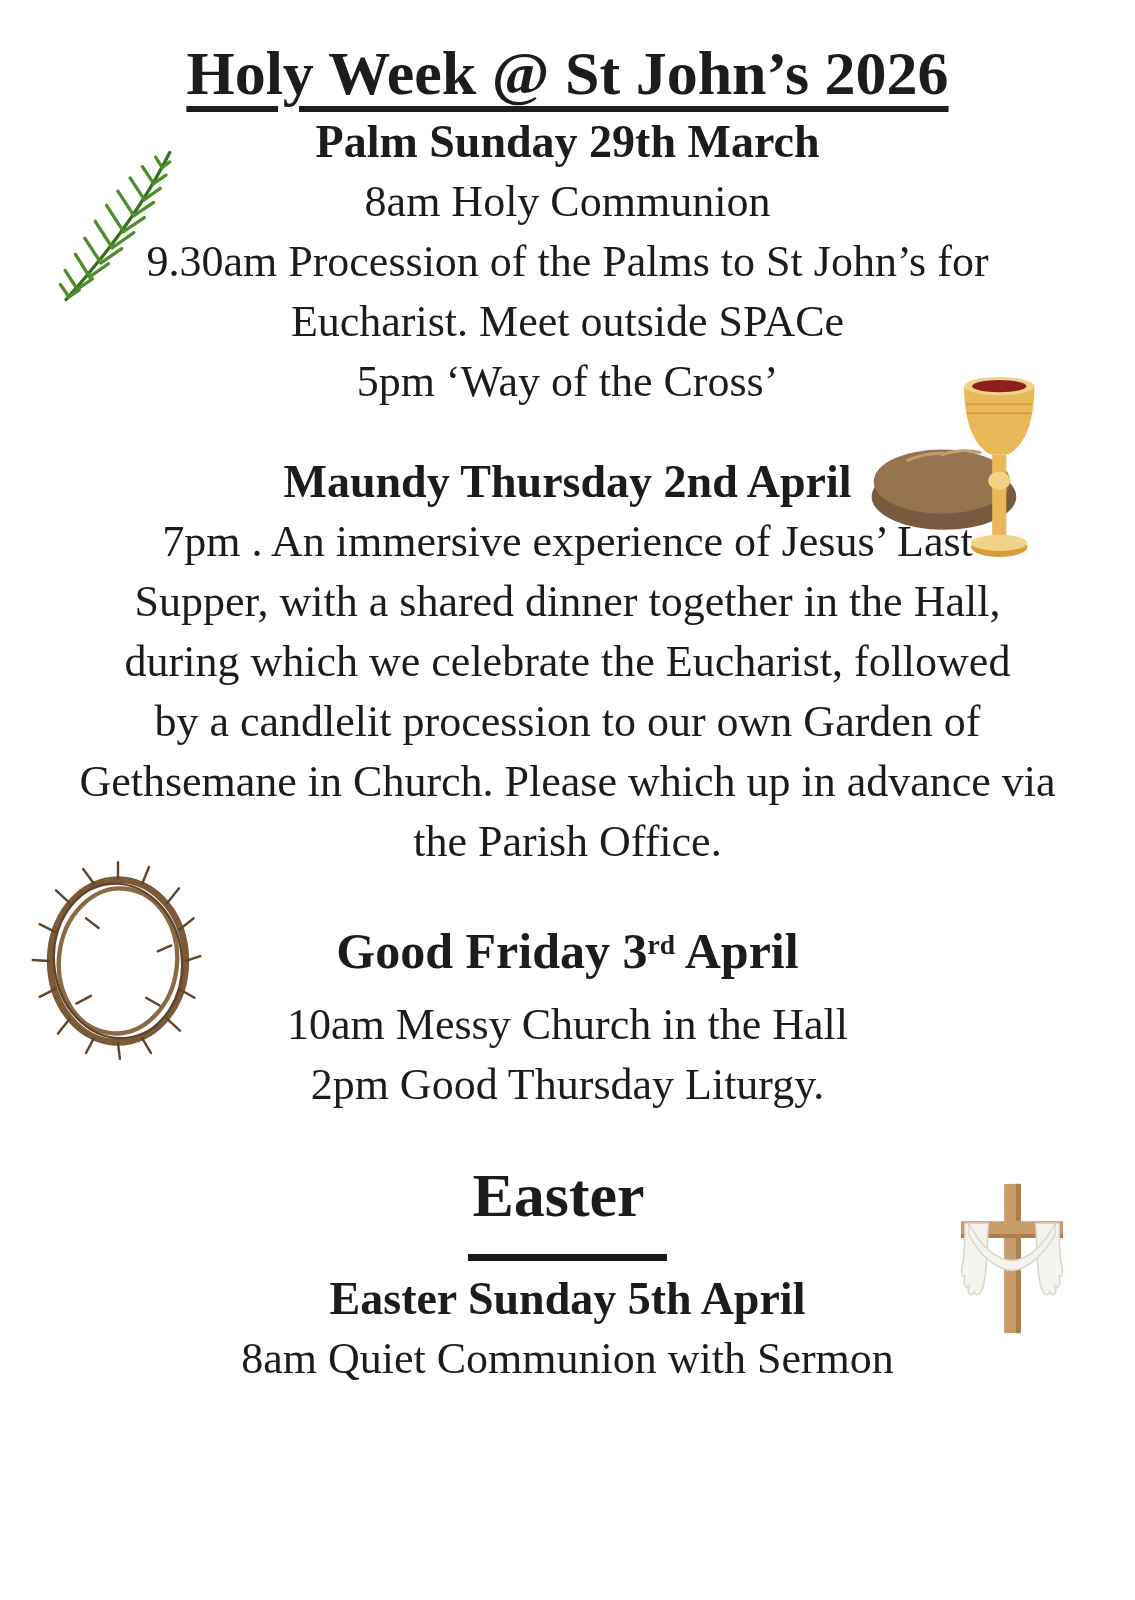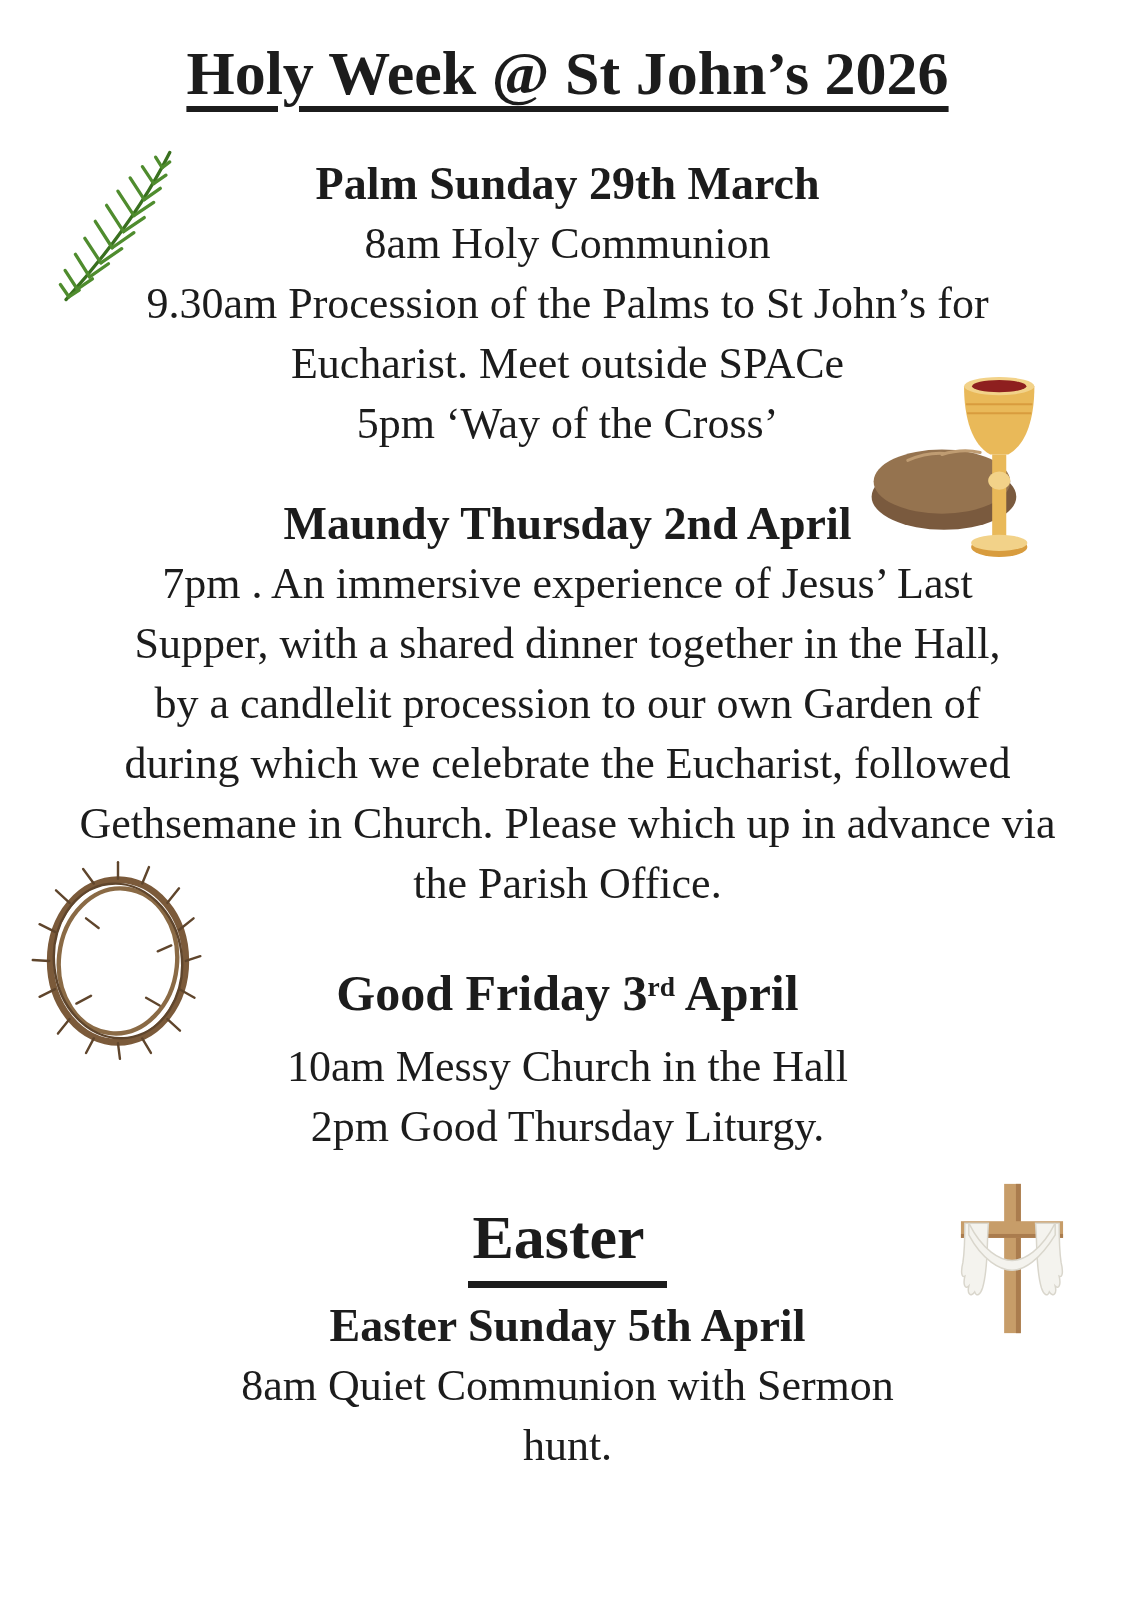--- a/index.html
+++ b/index.html
@@ -22,30 +22,30 @@
     border-radius:14px;
   }
   .title-text{
     text-decoration:underline;
     text-decoration-thickness:6px;
     text-underline-offset:12px;
   }
   .sec{text-align:center;}
   .sec-heading{font-size:46px;font-weight:bold;line-height:60px;}
   .line{font-size:44px;font-weight:normal;line-height:60px;}
-  .sec-palm{margin-top:42px;}
+  .sec-palm{}
   .sec-maundy{margin-top:40px;}
   .gf-heading{font-size:50px;font-weight:bold;line-height:72px;margin-top:43px;}
   .ord{font-size:0.55em;position:relative;top:-0.5em;}
   .sec-easter{margin-top:40px;}
   .easter-h{font-size:62px;font-weight:bold;line-height:80px;}
   .easter-underline{
     display:inline-block;
     border-bottom:7px solid currentColor;
-    padding:0 22px 4px 4px;
+    padding:0 22px 19px 4px;
   }
   .easter-sub{font-size:46px;font-weight:bold;line-height:60px;margin-top:8px;}
   
   .icon{position:absolute;}
   .icon svg{display:block;width:100%;height:100%;}
   .icon-palm{left:50px;top:144px;width:132px;height:166px;}
   .icon-chalice{left:862px;top:360px;width:184px;height:206px;}
   .icon-crown{left:26px;top:858px;width:184px;height:204px;}
   .icon-cross{left:950px;top:1178px;width:124px;height:162px;}
 
@@ -133,22 +133,22 @@
     <div class="line">8am Holy Communion</div>
     <div class="line">9.30am Procession of the Palms to St John’s for</div>
     <div class="line">Eucharist. Meet outside SPACe</div>
     <div class="line">5pm ‘Way of the Cross’</div>
   </section>
 
   <section class="sec sec-maundy">
     <div class="sec-heading">Maundy Thursday 2nd April</div>
     <div class="line">7pm . An immersive experience of Jesus’ Last</div>
     <div class="line">Supper, with a shared dinner together in the Hall,</div>
+    <div class="line">during which we celebrate the Eucharist, followed</div>
     <div class="line">by a candlelit procession to our own Garden of</div>
-    <div class="line">during which we celebrate the Eucharist, followed</div>
     <div class="line">Gethsemane in Church. Please which up in advance via</div>
     <div class="line">the Parish Office.</div>
   </section>
 
   <div class="icon icon-crown">
     <svg viewBox="0 0 190 210">
       <ellipse class="crown-ring-outer" cx="95" cy="106" rx="70" ry="84"></ellipse>
       <ellipse class="crown-ring-inner" cx="95" cy="106" rx="61" ry="75" transform="rotate(6 95 106)"></ellipse>
       <ellipse class="crown-ring-mid" cx="95" cy="106" rx="66" ry="80" transform="rotate(-7 95 106)"></ellipse>
       <g class="crown-thorns">
@@ -195,16 +195,15 @@
       <path class="cloth" d="M16,46 C30,74 48,84 60,84 C72,84 90,74 104,46 L104,58 C88,84 72,94 60,94 C48,94 30,84 16,58 Z"></path>
     </svg>
   </div>
 
   <section class="sec sec-easter">
     <div class="easter-h">
       <span class="easter-underline">Easter</span>
     </div>
     <div class="easter-sub">Easter Sunday 5th April</div>
     <div class="line">8am Quiet Communion with Sermon</div>
-    <div class="line">hunt.</div>
   </section>
 
 </div>
 
 </body></html>

